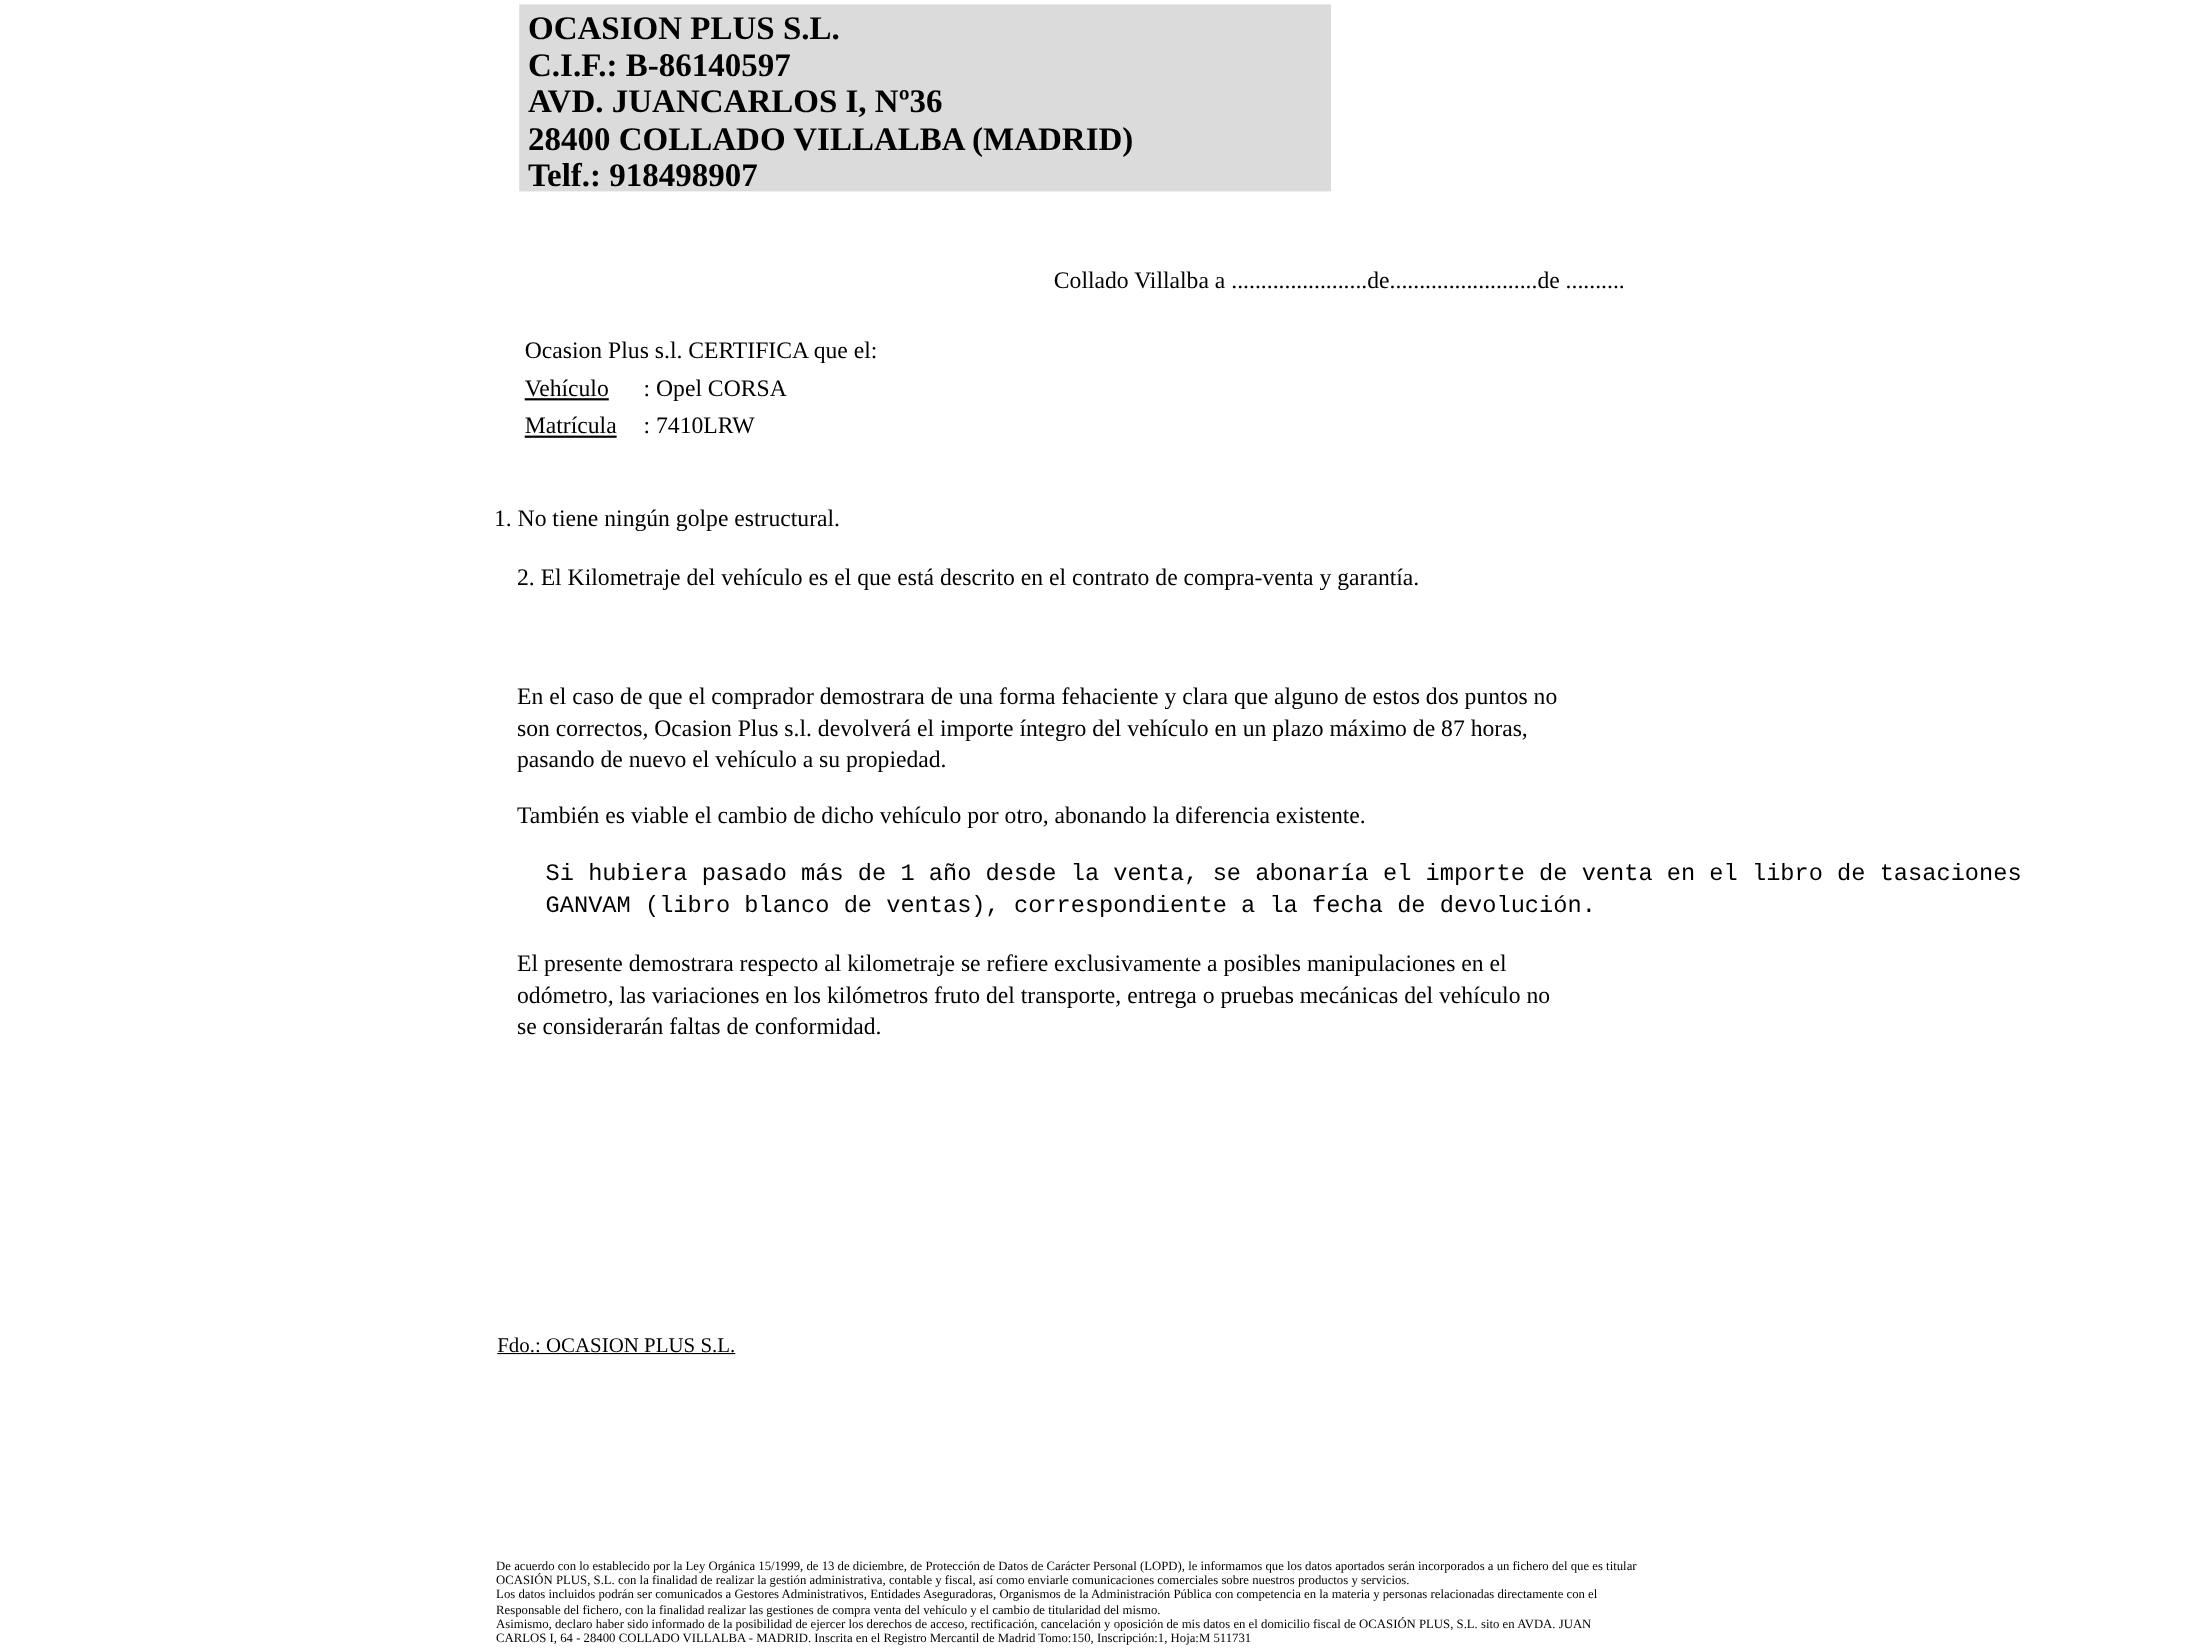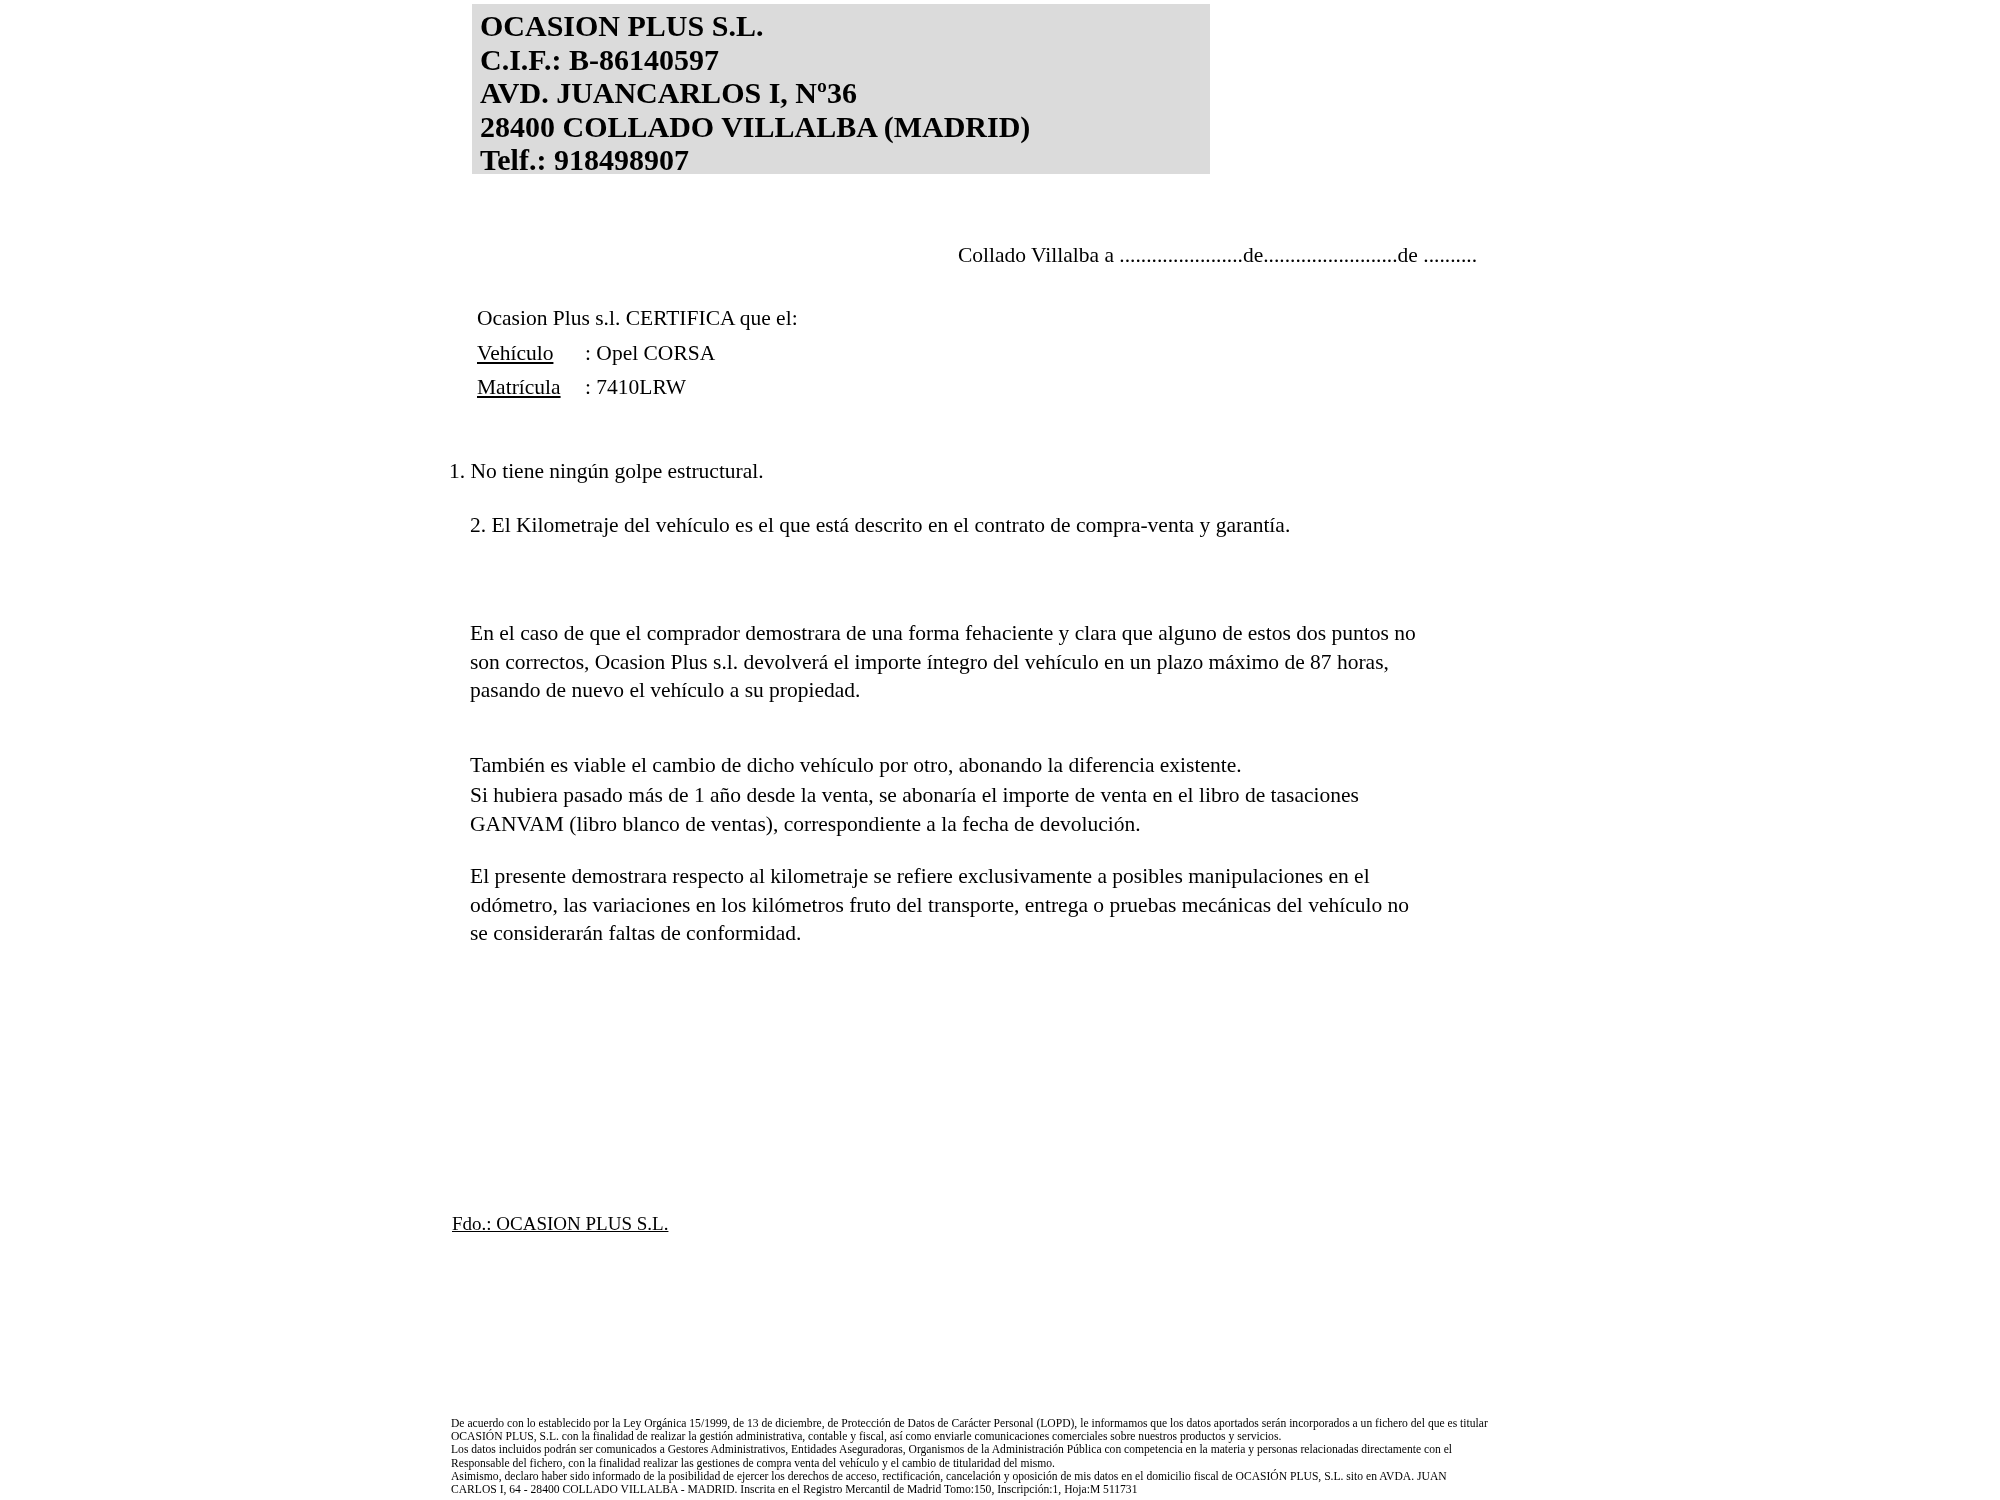--- a/index.html
+++ b/index.html
@@ -32,22 +32,22 @@
   .cert-label {
     display: inline-block; width: 108px;
   }
   .cert-label span { text-decoration: underline; }
 
   .body-text { font-size: 21.5px; line-height: 28.7px; white-space: nowrap; }
 
   .point-1 { position: absolute; left: 449px; top: 457px; text-align: right; }
   .point-2 { position: absolute; left: 470px; top: 511px; }
   .para-1  { position: absolute; left: 470px; top: 619px; }
-  .para-2  { position: absolute; left: 470px; top: 727px; margin-top: 24px; }
-  .para-3  { position: absolute; left: 470px; top: 781px; }
+  .para-2  { position: absolute; left: 470px; top: 727px; }
+  .para-3  { position: absolute; left: 496px; top: 781px; font-family: Liberation Mono, monospace; }
   .para-4  { position: absolute; left: 470px; top: 862px; }
 
   .signature {
     position: absolute; left: 452px; top: 1213px;
     font-size: 19px; white-space: nowrap; text-decoration: underline;
   }
 
   .legal-footer {
     position: absolute; left: 451px; top: 1417px;
     font-size: 11.6px; line-height: 13.2px; white-space: nowrap;

